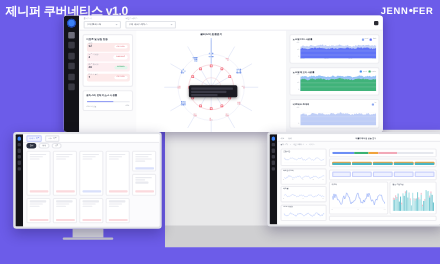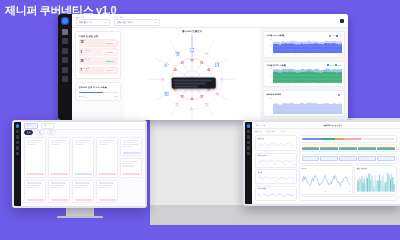--- a/index.html
+++ b/index.html
@@ -136,20 +136,23 @@
   .xlab{display:flex;justify-content:space-between;font-size:1.4px;color:#c0c4cc;}
 </style>
 </head>
 <body>
 
 <div class="stage">
   <div class="bg-light"></div>
   <div class="bg-light2"></div>
 
   <div class="title">제니퍼 쿠버네티스 v1.0</div>
+  <div class="logo">
+    <span>JENN</span><span class="dot"></span><span>FER</span>
+  </div>
 
   <div class="win">
     <div class="win-side">
       <div class="side-logo"></div>
       <div class="side-ic on"></div>
       <div class="side-ic"></div>
       <div class="side-ic"></div>
       <div class="side-ic"></div>
       <div class="side-ic"></div>
       <div class="side-ic"></div>

